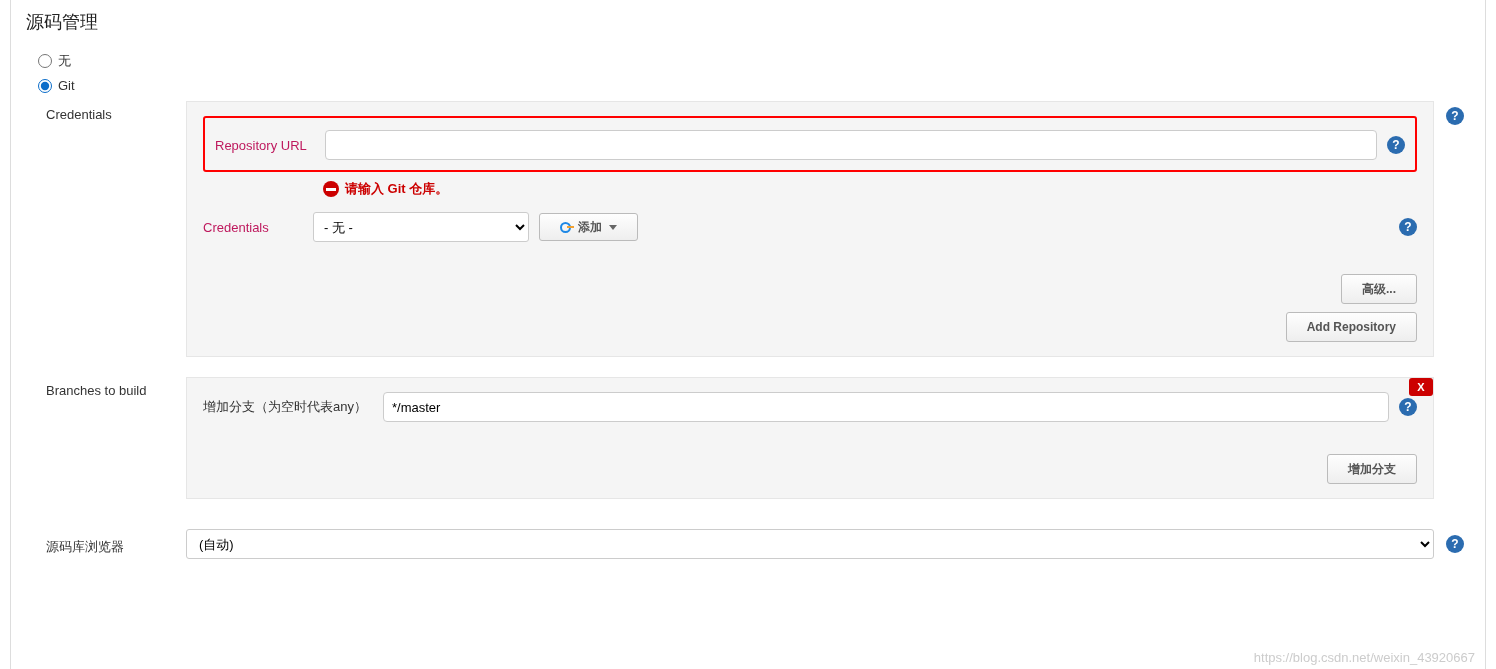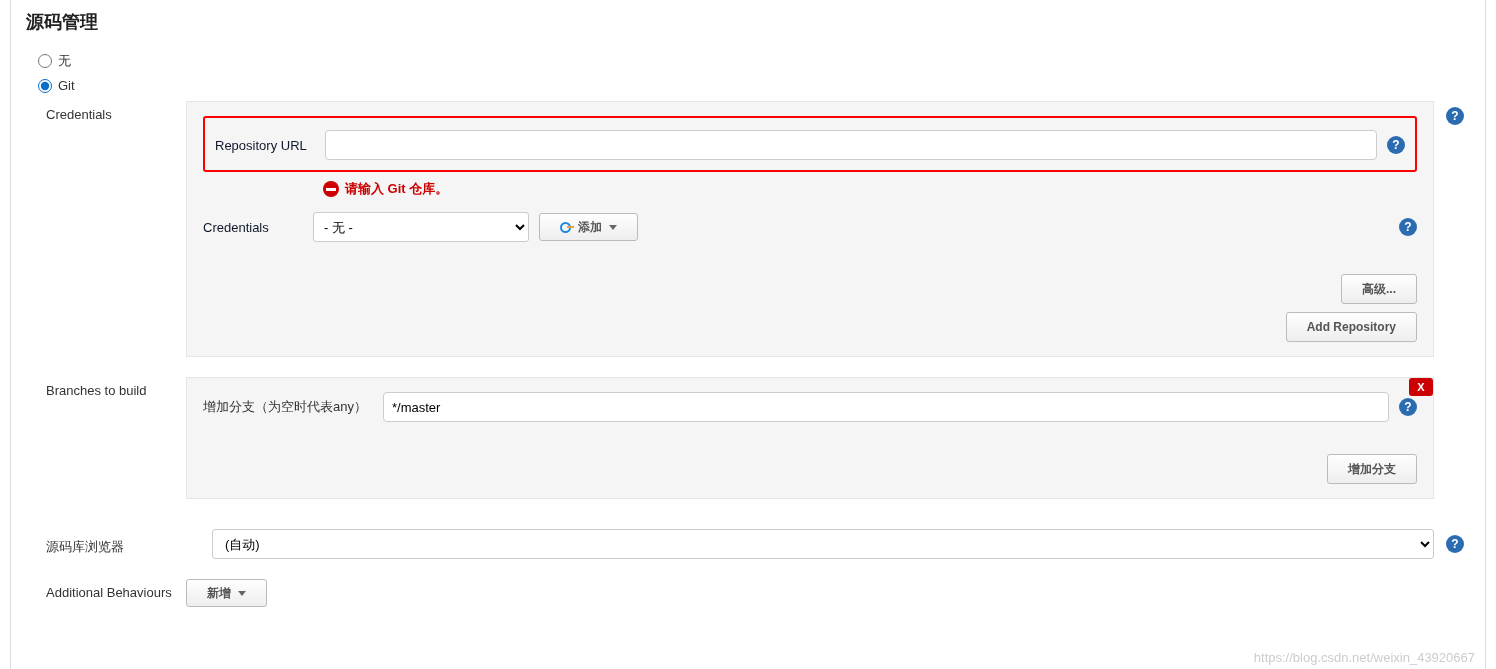--- a/index.html
+++ b/index.html
@@ -16,21 +16,21 @@
       border: 1px solid #ddd;
       border-top: none;
       border-bottom: none;
       margin: 0 10px;
       padding: 10px 15px 20px 15px;
       height: 100%;
       position: relative;
     }
     .section-title {
       font-size: 18px;
-      font-weight: bold;
+      font-weight: normal;
       color: #222;
       margin-bottom: 18px;
     }
     .radio-row {
       margin: 8px 0 8px 12px;
       display: flex;
       align-items: center;
       gap: 6px;
     }
     .radio-row input[type=radio] { width: 14px; height: 14px; accent-color: #0b6dc9; }
@@ -60,21 +60,21 @@
     .highlight-box {
       border: 2px solid #f00;
       border-radius: 3px;
       padding: 12px 10px 10px 10px;
       display: flex;
       align-items: center;
       gap: 10px;
     }
     .field-label {
       width: 100px;
-      color: #0f172a;
+      color: #be185d;
     }
     .wide-label {
       width: 170px;
       color: #333;
     }
     .text-input {
       flex: 1;
       height: 30px;
       border: 1px solid #ccc;
       border-radius: 4px;
@@ -204,21 +204,21 @@
       padding: 0 8px;
       background: #fff;
       font-size: 13px;
     }
     .browser-row {
       display: flex;
       align-items: center;
       margin-top: 30px;
     }
     .browser-row .left-label { width: 140px; }
-    .browser-row .select-wrap { flex: 1; margin-right: 36px; position: relative; margin-left: 26px;}
+    .browser-row .select-wrap { flex: 1; margin-right: 36px; position: relative;}
     .watermark {
       position: absolute;
       right: 10px; bottom: 4px;
       color: #ccc;
       font-size: 13px;
       pointer-events: none;
     }
   </style>
 </head>
 <body>
@@ -287,24 +287,16 @@
     <div class="browser-row" style="position:relative;">
       <div class="left-label">源码库浏览器</div>
       <div class="select-wrap">
         <select class="full-select">
           <option>(自动)</option>
         </select>
       </div>
       <span class="help-icon help-outside" style="top:6px;">?</span>
     </div>
 
-    <div class="form-row" style="margin-top:20px;">
-      <div class="left-label">Additional Behaviours</div>
-      <div>
-        <button class="btn btn-small caret-down">
-          <span>新增</span>
-        </button>
-      </div>
-    </div>
   </div>
 
   <div class="watermark">https://blog.csdn.net/weixin_43920667</div>
 </div>
 
 </body></html>

